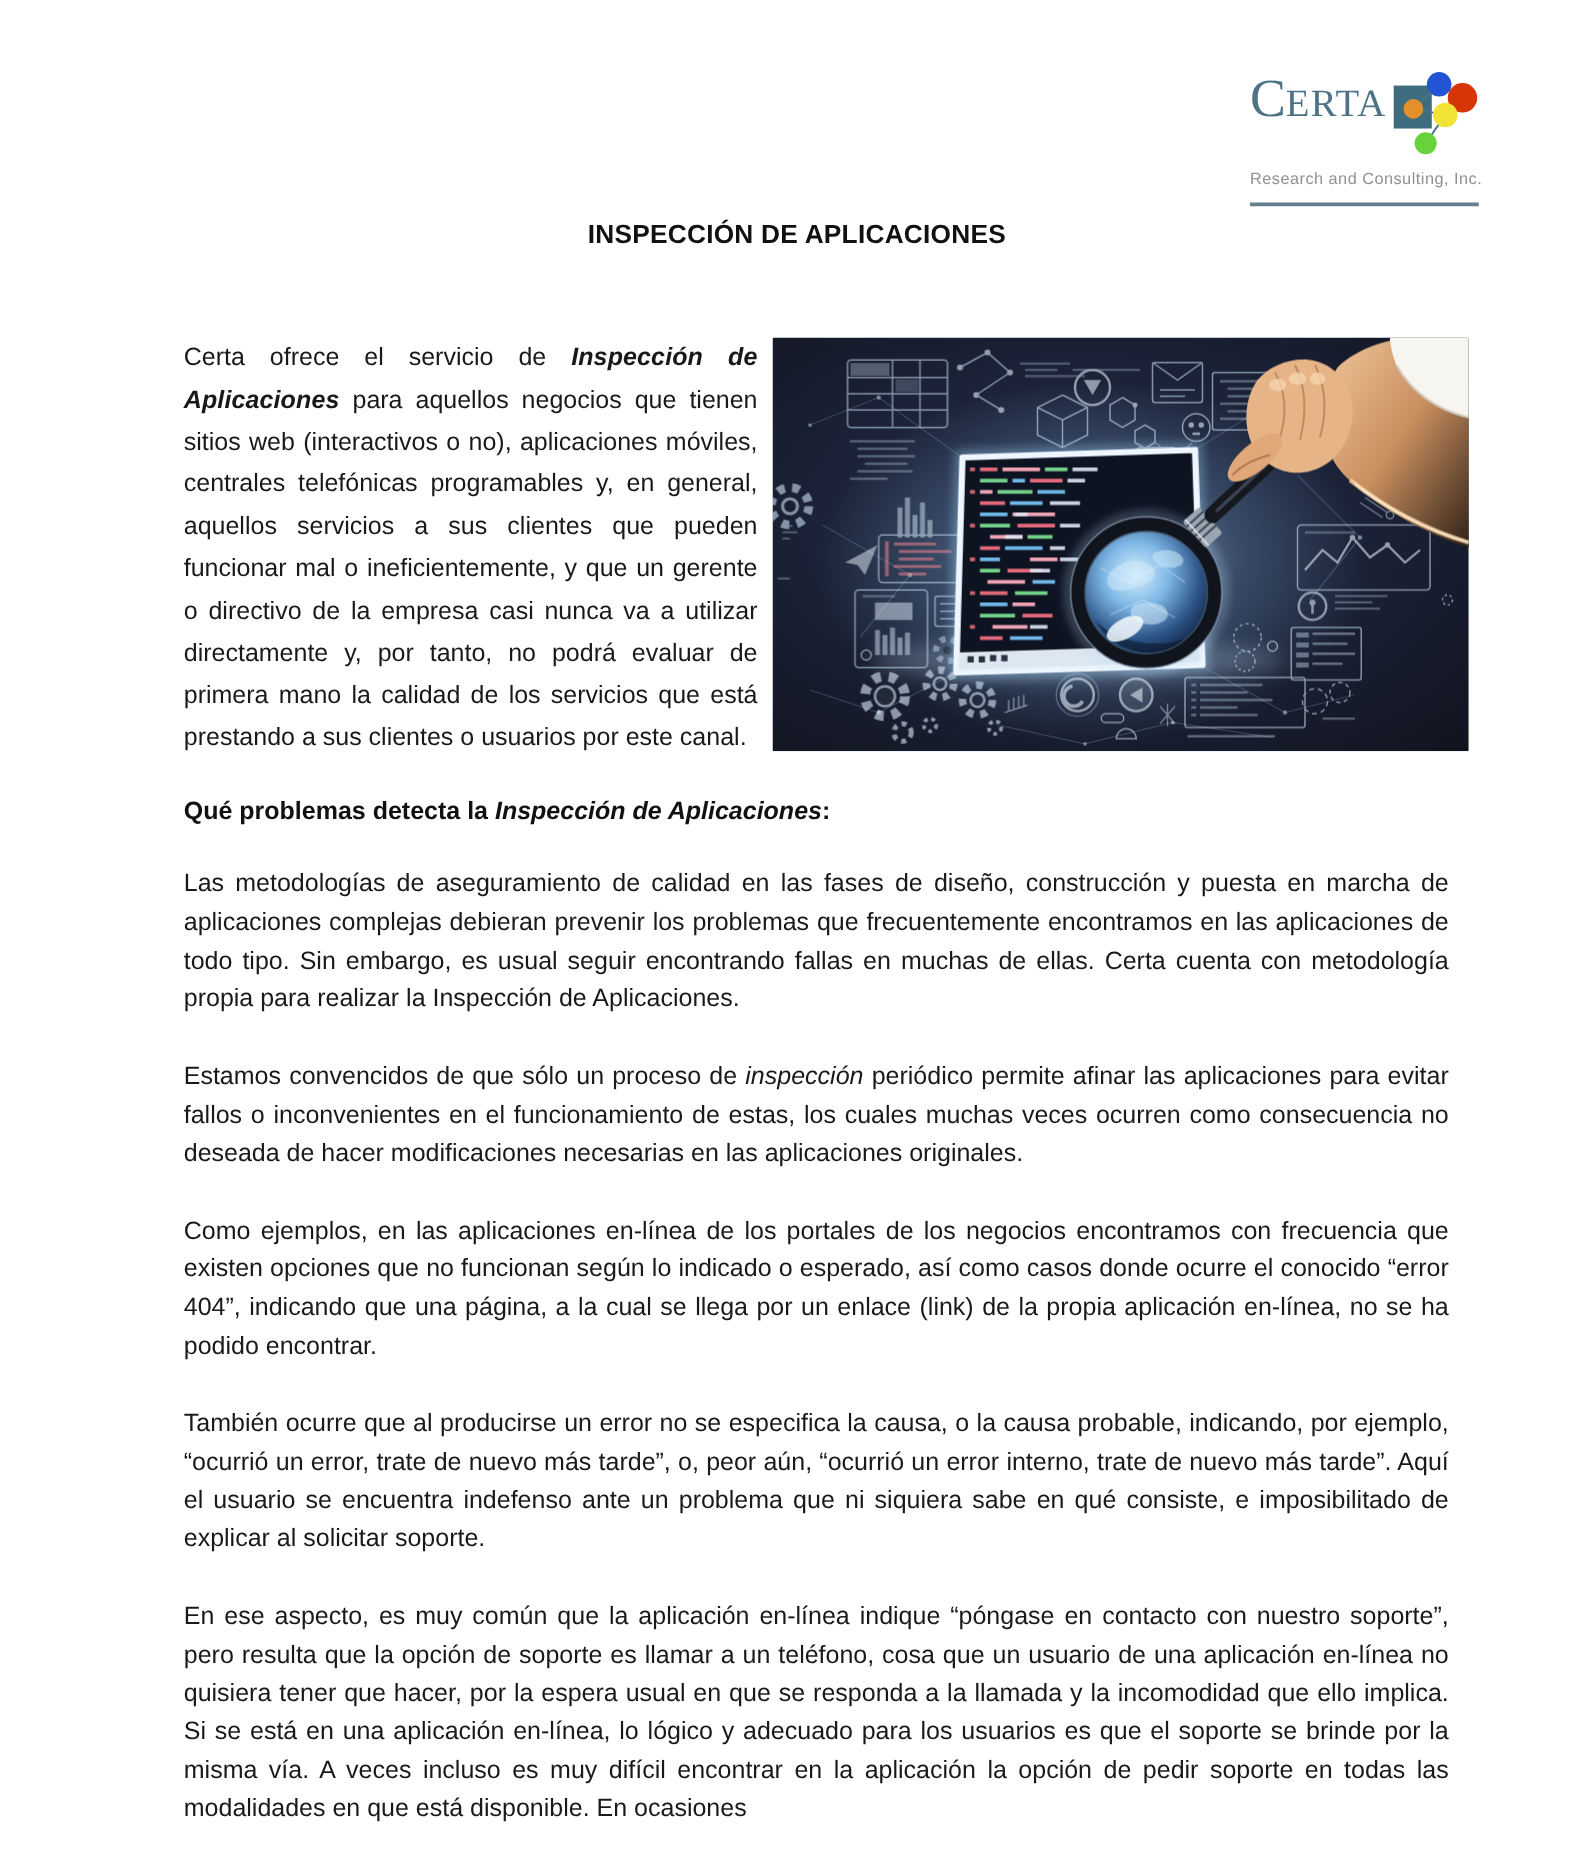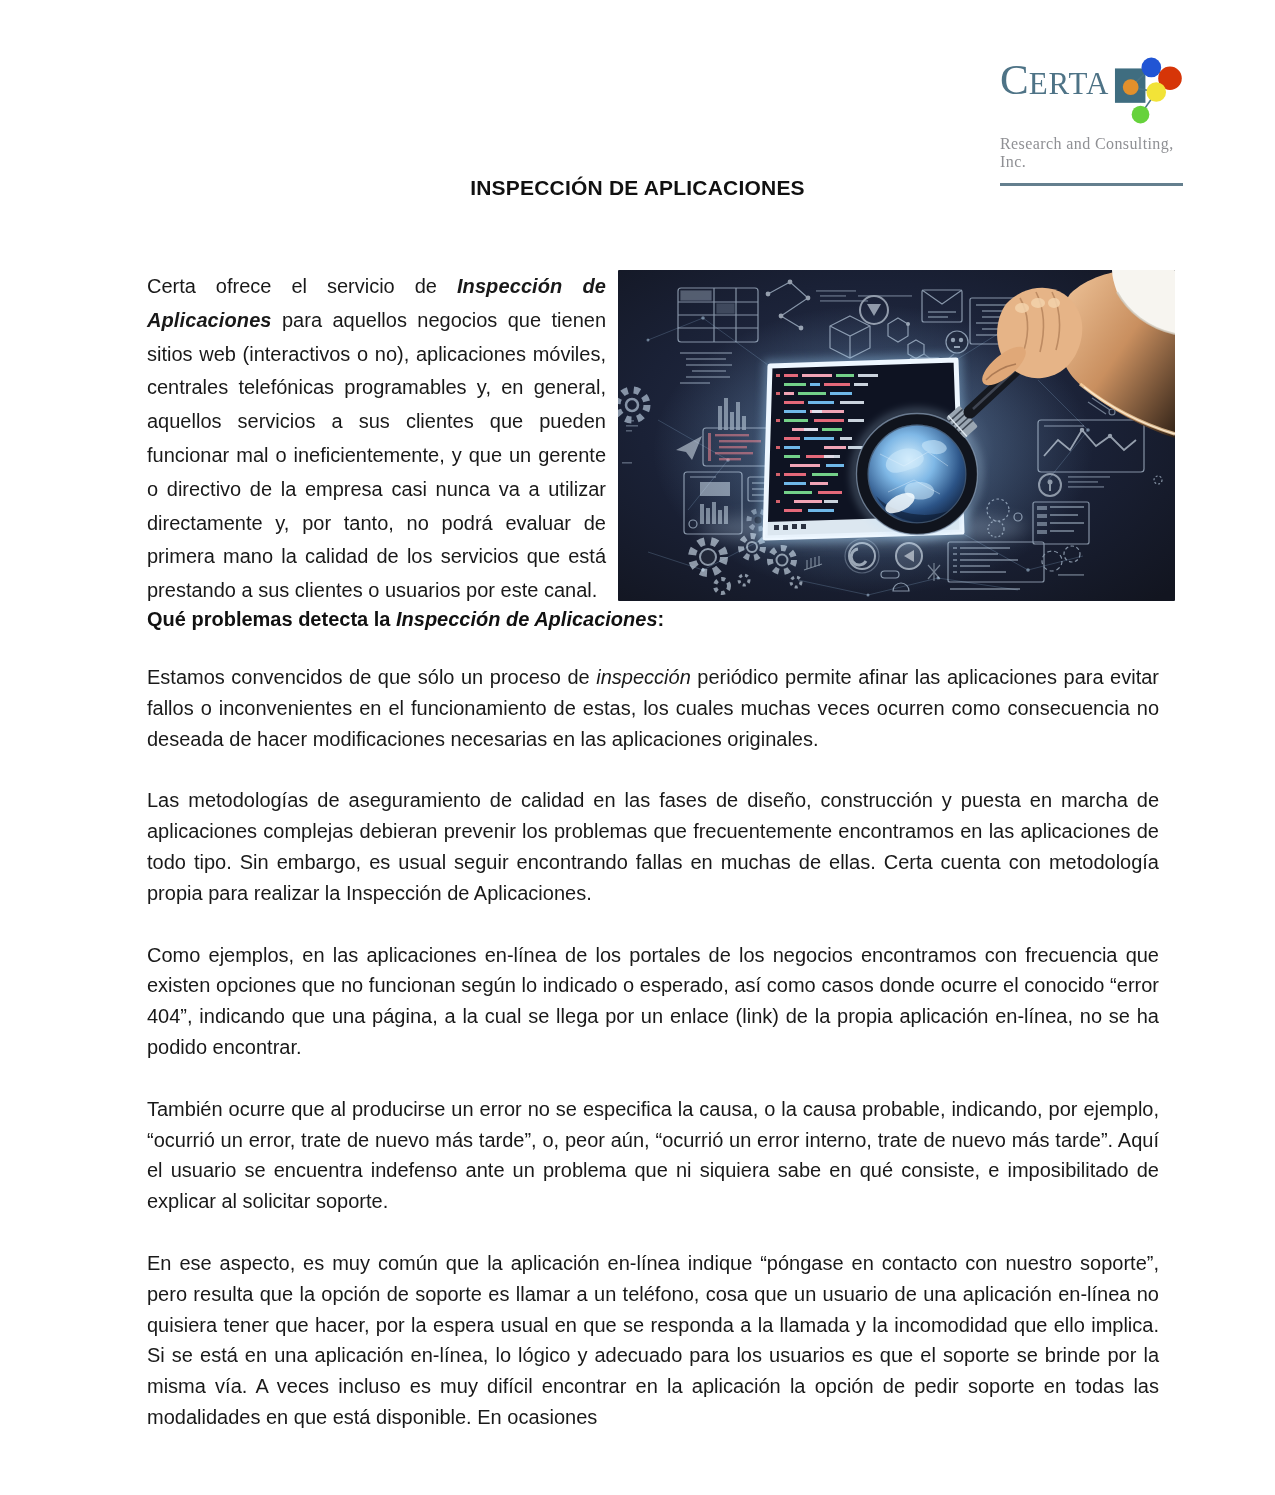--- a/index.html
+++ b/index.html
@@ -7,34 +7,34 @@
   body { font-family:"Liberation Sans", sans-serif; color:#1a1a1a; }
   .page { position:relative; width:1275px; height:1495px; background:#ffffff; overflow:hidden; }
 
   
   .logo { position:absolute; left:956px; top:58px; width:186px;margin-left:44px; }
   .logo-row { display:flex; align-items:flex-start; }
   .logo-word { font-family:"Liberation Serif", serif; color:#4e7386; line-height:1; white-space:nowrap; }
   .logo-c { font-size:43px; }
   .logo-rest { font-size:31px; letter-spacing:1px; }
   .logo-mark { margin-left:4px; margin-top:-4px; }
-  .logo-sub { font-family:Liberation Serif, serif; font-size:16px; color:#8f9094; letter-spacing:.4px; margin-top:3px; }
+  .logo-sub { font-family:Liberation Sans, sans-serif; font-size:13px; color:#8f9094; letter-spacing:.4px; margin-top:3px; }
   .logo-rule { height:3px; background:#647f8e; width:183px; margin-top:12px; }
 
   
   .doc-title { position:absolute; top:176px; left:0; width:1275px; text-align:center;
                font-size:21px; font-weight:700; letter-spacing:.2px; color:#111; }
   .content { position:absolute; left:147px; top:270px; width:1036px; }
   .intro-row { display:flex; }
   .intro-text { width:459px; margin-right:12px; font-size:20px; line-height:33.8px;
                 text-align:justify; color:#191919; }
   .intro-text b i { letter-spacing:.1px; }
   .hero { width:557px; height:331px; flex:none; }
   .hero svg { display:block; border-radius:1px; }
-  .section-heading { font-size:20px; font-weight:700; color:#111; }
+  .section-heading { margin-top:30px; font-size:20px; font-weight:700; color:#111; }
   .body-p { width:1012px; margin-top:31px; font-size:20px; line-height:30.8px;
             text-align:justify; color:#191919; }
 </style>
 </head>
 <body>
 
 <div class="page">
 
   <div class="logo">
     <div class="logo-row">
@@ -505,23 +505,23 @@
             </g>
             <ellipse cx="386" cy="96" rx="27" ry="11" fill="#e0a878" transform="rotate(-40 386 96)"></ellipse>
             <path d="M368,110 C376,102 388,96 398,94" stroke="#8a5c3c" stroke-width="1.5" fill="none" opacity=".6"></path>
           </g>
         </svg>
       </div>
     </section>
 
     <h2 class="section-heading"><span>Qué problemas detecta la </span><i>Inspección de Aplicaciones</i><span>:</span></h2>
 
+    <p class="body-p">Las metodologías de aseguramiento de calidad en las fases de diseño, construcción y puesta en marcha de aplicaciones complejas debieran prevenir los problemas que frecuentemente encontramos en las aplicaciones de todo tipo. Sin embargo, es usual seguir encontrando fallas en muchas de ellas. Certa cuenta con metodología propia para realizar la Inspección de Aplicaciones.</p>
+
     <p class="body-p"><span>Estamos convencidos de que sólo un proceso de </span><i>inspección</i><span> periódico permite afinar las aplicaciones para evitar fallos o inconvenientes en el funcionamiento de estas, los cuales muchas veces ocurren como consecuencia no deseada de hacer modificaciones necesarias en las aplicaciones originales.</span></p>
-
-    <p class="body-p">Las metodologías de aseguramiento de calidad en las fases de diseño, construcción y puesta en marcha de aplicaciones complejas debieran prevenir los problemas que frecuentemente encontramos en las aplicaciones de todo tipo. Sin embargo, es usual seguir encontrando fallas en muchas de ellas. Certa cuenta con metodología propia para realizar la Inspección de Aplicaciones.</p>
 
     <p class="body-p">Como ejemplos, en las aplicaciones en-línea de los portales de los negocios encontramos con frecuencia que existen opciones que no funcionan según lo indicado o esperado, así como casos donde ocurre el conocido “error 404”, indicando que una página, a la cual se llega por un enlace (link) de la propia aplicación en-línea, no se ha podido encontrar.</p>
 
     <p class="body-p">También ocurre que al producirse un error no se especifica la causa, o la causa probable, indicando, por ejemplo, “ocurrió un error, trate de nuevo más tarde”, o, peor aún, “ocurrió un error interno, trate de nuevo más tarde”. Aquí el usuario se encuentra indefenso ante un problema que ni siquiera sabe en qué consiste, e imposibilitado de explicar al solicitar soporte.</p>
 
     <p class="body-p">En ese aspecto, es muy común que la aplicación en-línea indique “póngase en contacto con nuestro soporte”, pero resulta que la opción de soporte es llamar a un teléfono, cosa que un usuario de una aplicación en-línea no quisiera tener que hacer, por la espera usual en que se responda a la llamada y la incomodidad que ello implica. Si se está en una aplicación en-línea, lo lógico y adecuado para los usuarios es que el soporte se brinde por la misma vía. A veces incluso es muy difícil encontrar en la aplicación la opción de pedir soporte en todas las modalidades en que está disponible. En ocasiones</p>
 
   </main>
 </div>
 

